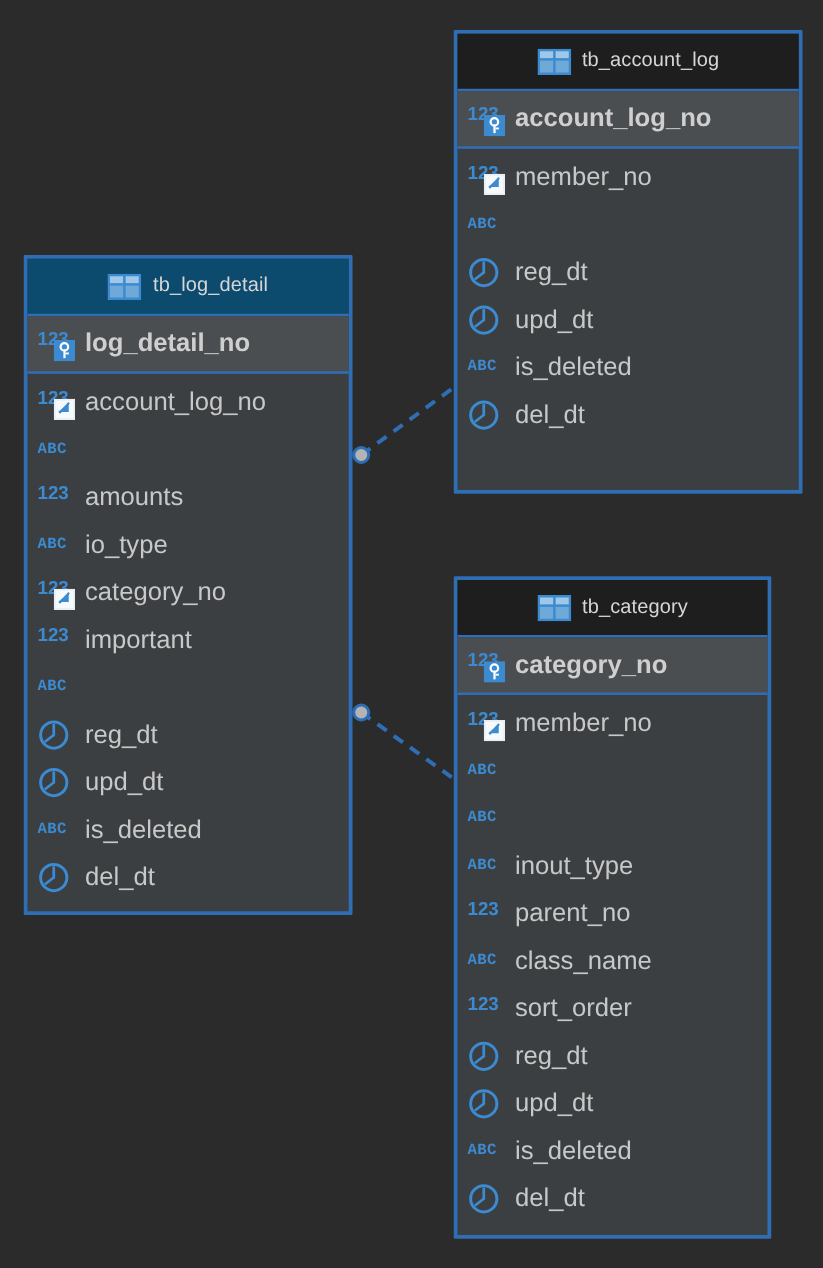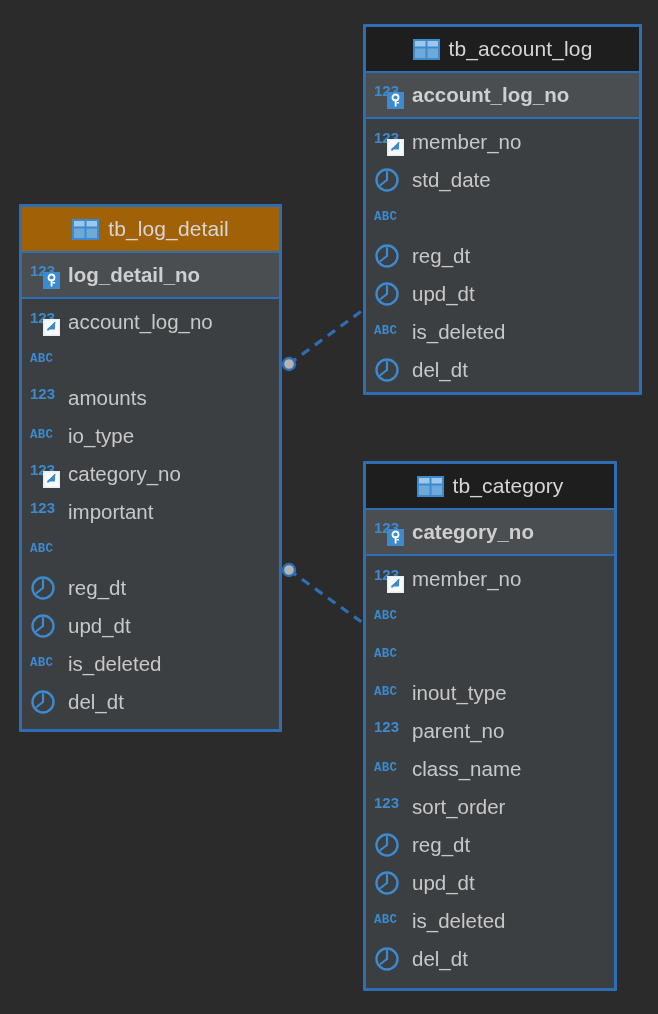--- a/index.html
+++ b/index.html
@@ -25,24 +25,24 @@
     border-radius:1px;
   }
   .entity-header{
     height:46px;
     display:flex;align-items:center;justify-content:center;
     gap:9px;
     background:#1e1e1e;
     box-sizing:border-box;
     border-bottom:2px solid #2f6eb5;
   }
-  .entity.selected > .entity-header{ background:#a16207; }
+  .entity.selected > .entity-header{ background:#0c4a6e; }
   .entity-title{
     color:#d6d6d6;
-    font-size:21px;
+    font-size:16px;
     letter-spacing:.1px;
     white-space:nowrap;
     text-align:center;
   }
 
   
   .pk-group{ border-bottom:2px solid #2f6eb5; background:#4b4e50; }
   .cols{ padding:4px 0 6px 0; }
   .col-row{
     display:flex;align-items:center;
@@ -124,30 +124,20 @@
                 <polygon points="12,3.5 12,10.5 3.5,10.5" fill="#3c8ad0"></polygon>
                 <line x1="12.3" y1="3.2" x2="4.5" y2="11.5" stroke="#3c8ad0" stroke-width="1.6"></line>
               </svg>
             </span>
           </span>
           <span class="col-name">member_no</span>
         </div>
         <div class="col-row">
           <span class="ic">
             <svg width="30" height="28" viewBox="0 0 30 28">
-              <circle cx="13" cy="14" r="10.5" fill="none" stroke="#3c8ad0" stroke-width="2.4"></circle>
-              <line x1="13" y1="14" x2="13" y2="6" stroke="#3c8ad0" stroke-width="2.2" stroke-linecap="round"></line>
-              <line x1="13" y1="14" x2="6.5" y2="19" stroke="#3c8ad0" stroke-width="2.2" stroke-linecap="round"></line>
-            </svg>
-          </span>
-          <span class="col-name">std_date</span>
-        </div>
-        <div class="col-row">
-          <span class="ic">
-            <svg width="30" height="28" viewBox="0 0 30 28">
               <text x="0" y="16" fill="#3c8ad0" font-size="12.5" font-weight="bold" letter-spacing="0.3" font-family="&quot;Liberation Mono&quot;,&quot;DejaVu Sans Mono&quot;,monospace">ABC</text>
             </svg>
           </span>
         </div>
         <div class="col-row">
           <span class="ic">
             <svg width="30" height="28" viewBox="0 0 30 28">
               <circle cx="13" cy="14" r="10.5" fill="none" stroke="#3c8ad0" stroke-width="2.4"></circle>
               <line x1="13" y1="14" x2="13" y2="6" stroke="#3c8ad0" stroke-width="2.2" stroke-linecap="round"></line>
               <line x1="13" y1="14" x2="6.5" y2="19" stroke="#3c8ad0" stroke-width="2.2" stroke-linecap="round"></line>

